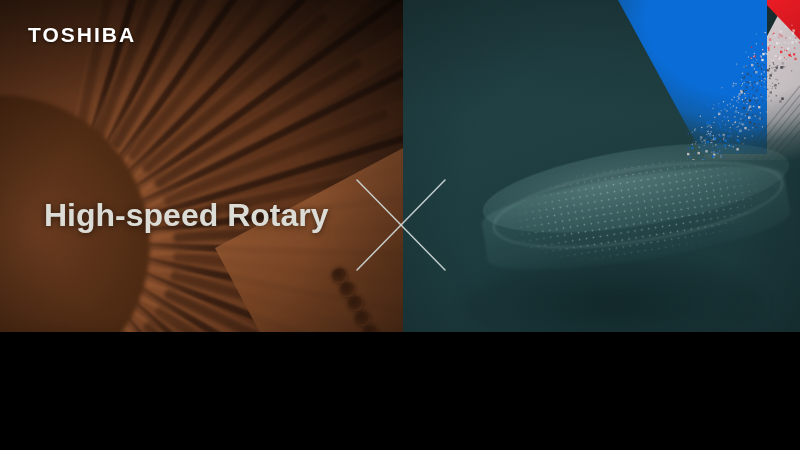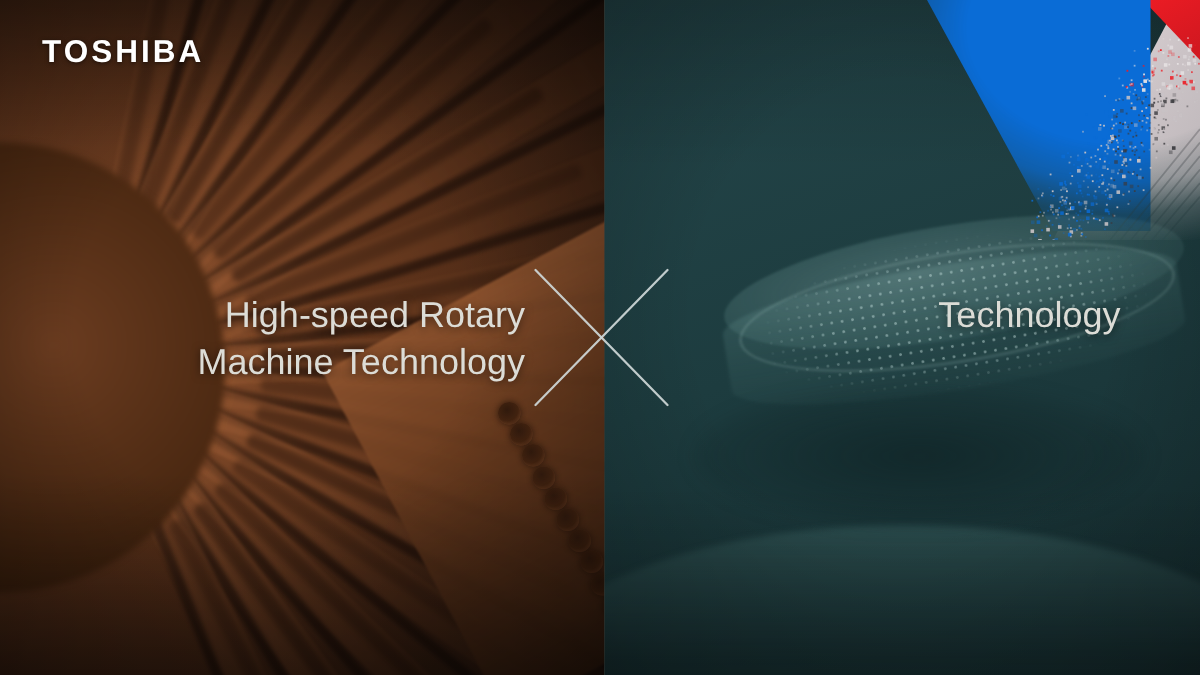--- a/index.html
+++ b/index.html
@@ -1,18 +1,18 @@
 <!DOCTYPE html>
 <html><head>
 <meta charset="utf-8">
 <style>
   html,body{margin:0;padding:0;background:#000;}
   body{width:800px;height:450px;overflow:hidden;font-family:"Liberation Sans",sans-serif;}
 
-  #stage{position:relative;width:800px;height:450px;overflow:hidden;background:#404040;}
+  #stage{position:relative;width:800px;height:332px;overflow:hidden;background:#404040;}
 
   
   .panel-left{
     position:absolute;left:0;top:0;width:403px;height:450px;overflow:hidden;
     background:#4a2a17;
   }
   .turbine-base{
     position:absolute;inset:0;
     background:
       radial-gradient(ellipse 120% 90% at 18% 46%, #7a4526 0%, #5c321a 42%, #3a2012 74%, #2a160d 100%);
@@ -123,22 +123,22 @@
     position:absolute;left:28px;top:24px;
     font-size:21px;font-weight:bold;letter-spacing:2.0px;color:#ffffff;
     text-shadow:0 1px 3px rgba(0,0,0,.55);
     line-height:1;
     -webkit-user-select:none;user-select:none;
   }
 
   
   .headline{
     position:absolute;
-    font-size:24px;font-weight:normal;line-height:1.30;
-    color:#dcdcd6;text-align:right;
+    font-size:32px;font-weight:bold;line-height:1.30;
+    color:#dcdcd6;text-align:left;
     text-shadow:0 1px 6px rgba(0,0,0,.55);
     -webkit-user-select:none;user-select:none;
   }
   .headline-left{left:44px;top:195px;width:306px;}
   .headline-right{left:455px;top:195px;width:292px;}
 
   
   .x-mark{position:absolute;left:355px;top:178px;width:92px;height:94px;}
 </style>
 </head>
@@ -861,20 +861,18 @@
 
   <svg class="x-mark" viewBox="0 0 92 94">
     <line x1="2" y1="2" x2="90" y2="92" stroke="#cfd8d8" stroke-width="1.5" stroke-linecap="round" opacity="0.92"></line>
     <line x1="90" y1="2" x2="2" y2="92" stroke="#cfd8d8" stroke-width="1.5" stroke-linecap="round" opacity="0.92"></line>
   </svg>
 
   <div class="logo">TOSHIBA</div>
 
   <div class="headline headline-left">
     <div>High-speed Rotary</div>
-    <div>Machine Technology</div>
   </div>
 
   <div class="headline headline-right">
-    <div>Technology</div>
   </div>
 
 </div>
 
 </body></html>

